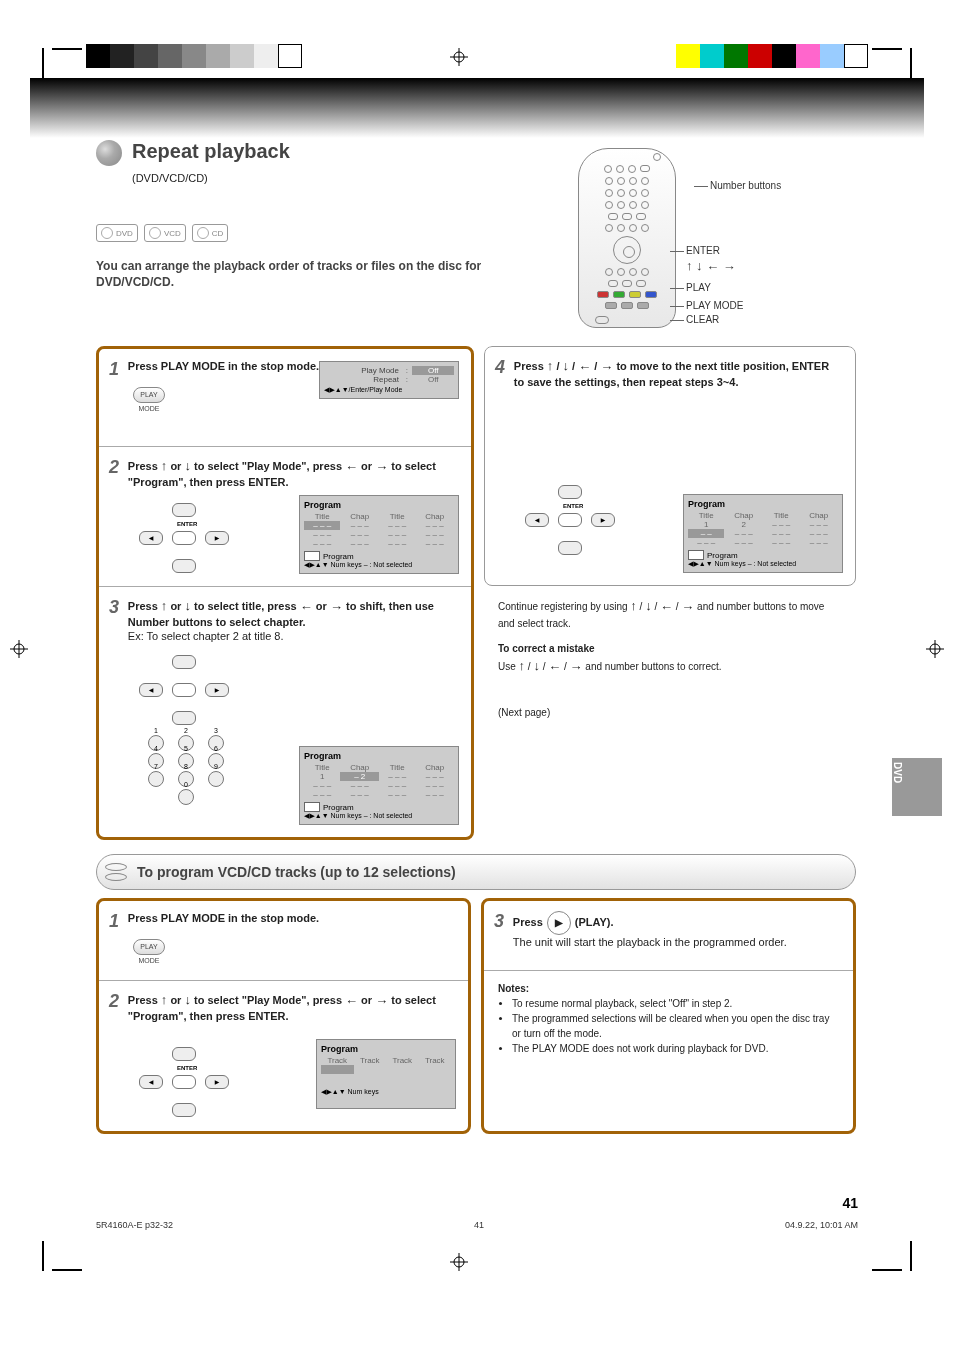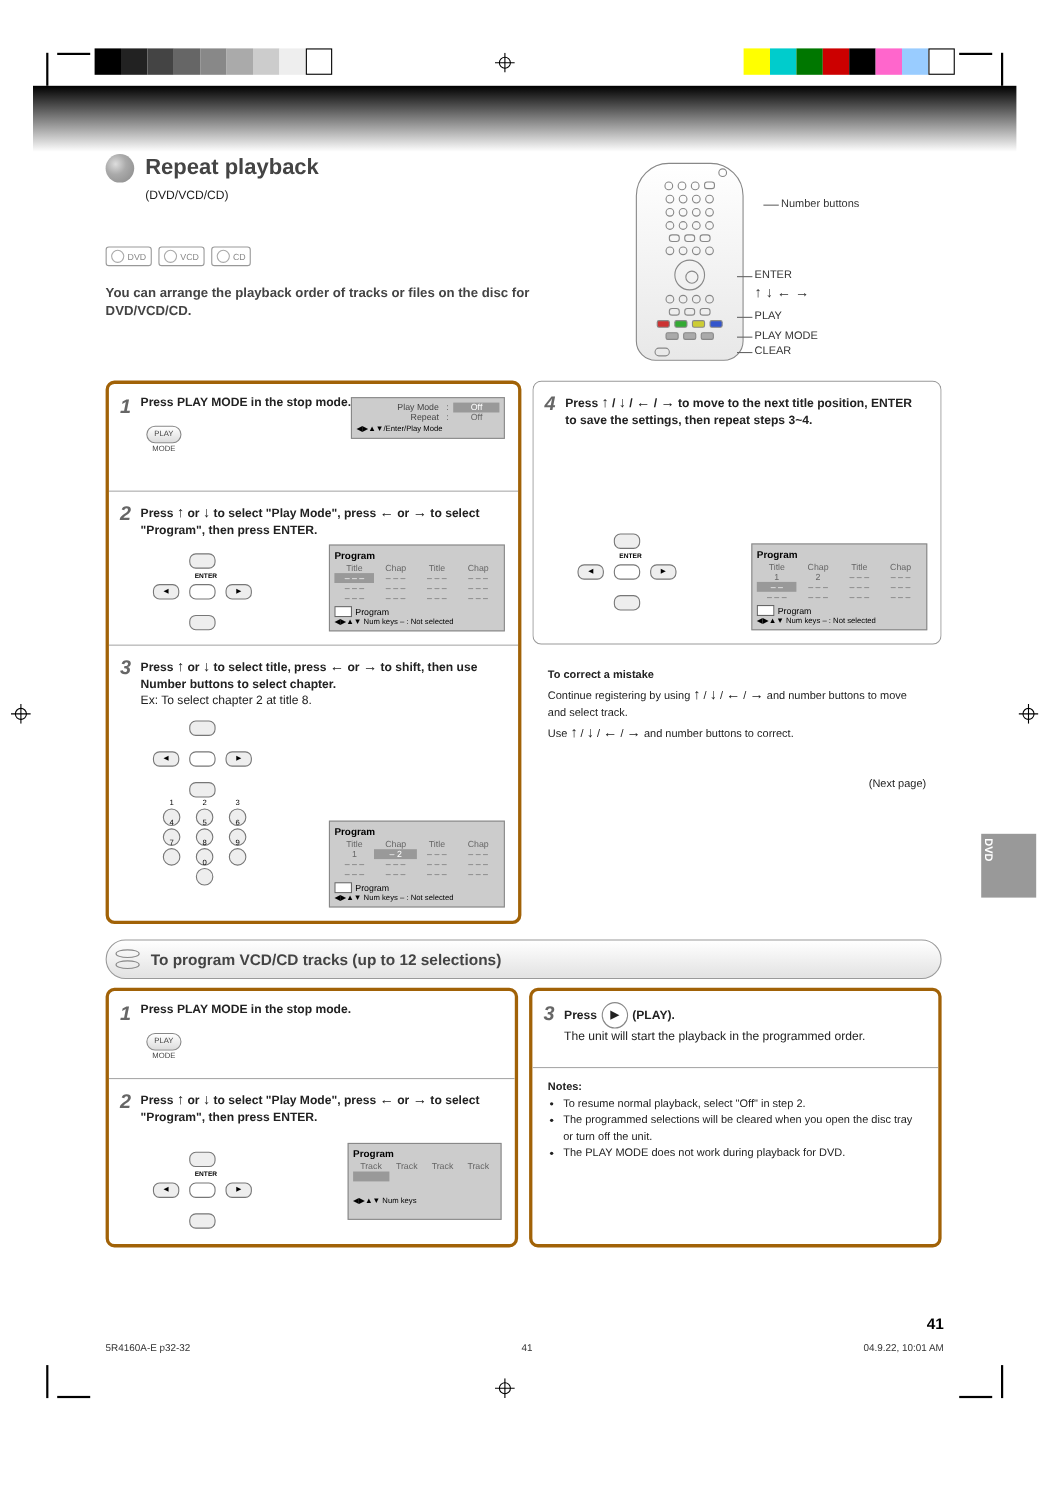--- a/index.html
+++ b/index.html
@@ -409,24 +409,24 @@
           </tbody>
             </table>
           <div class="barrow">
               <div class="box"></div>
               <span class="glyph">Program</span>
             </div>
           <div style="font-size:7px">◀▶▲▼ Num keys    – : Not selected</div>
         </div>
       </div>
       <div class="note-block">
+        <div>Continue registering by using <span class="arrow">↑</span> / <span class="arrow">↓</span> / <span class="arrow">←</span> / <span class="arrow">→</span> and number buttons to move and select track.</div>
         <div style="margin-top:10px"><b>To correct a mistake</b></div>
-        <div>Continue registering by using <span class="arrow">↑</span> / <span class="arrow">↓</span> / <span class="arrow">←</span> / <span class="arrow">→</span> and number buttons to move and select track.</div>
         <div>Use <span class="arrow">↑</span> / <span class="arrow">↓</span> / <span class="arrow">←</span> / <span class="arrow">→</span> and number buttons to correct.</div>
-        <div style="text-align:right;margin-top:30px">(Next page)</div>
+        <div style="margin-top:30px">(Next page)</div>
       </div>
     </div>
   </div>
 
   <div class="section-bar">
     <div class="cap">
         <div></div>
         <div></div>
       </div>
     <div class="title">To program VCD/CD tracks (up to 12 selections)</div>
@@ -475,21 +475,21 @@
 
     <div class="col">
       <div class="step" style="height:70px">
         <span class="step-num">3</span>
         <span class="step-txt" style="width:300px"><b><span>Press</span><span class="play-icon">▶</span><span>(PLAY).</span></b><br><span>The unit will start the playback in the programmed order.</span></span>
       </div>
       <div class="note-block">
         <b>Notes:</b>
         <ul style="list-style:disc;margin-left:14px">
           <li>To resume normal playback, select "Off" in step 2.</li>
-          <li>The programmed selections will be cleared when you open the disc tray or turn off the unit.</li>
+          <li>The programmed selections will be cleared when you open the disc tray or turn off the mode.</li>
           <li>The PLAY MODE does not work during playback for DVD.</li>
         </ul>
       </div>
     </div>
   </div>
 </div>
 
 <div class="side-tab">
     <span>DVD</span>
   </div>

